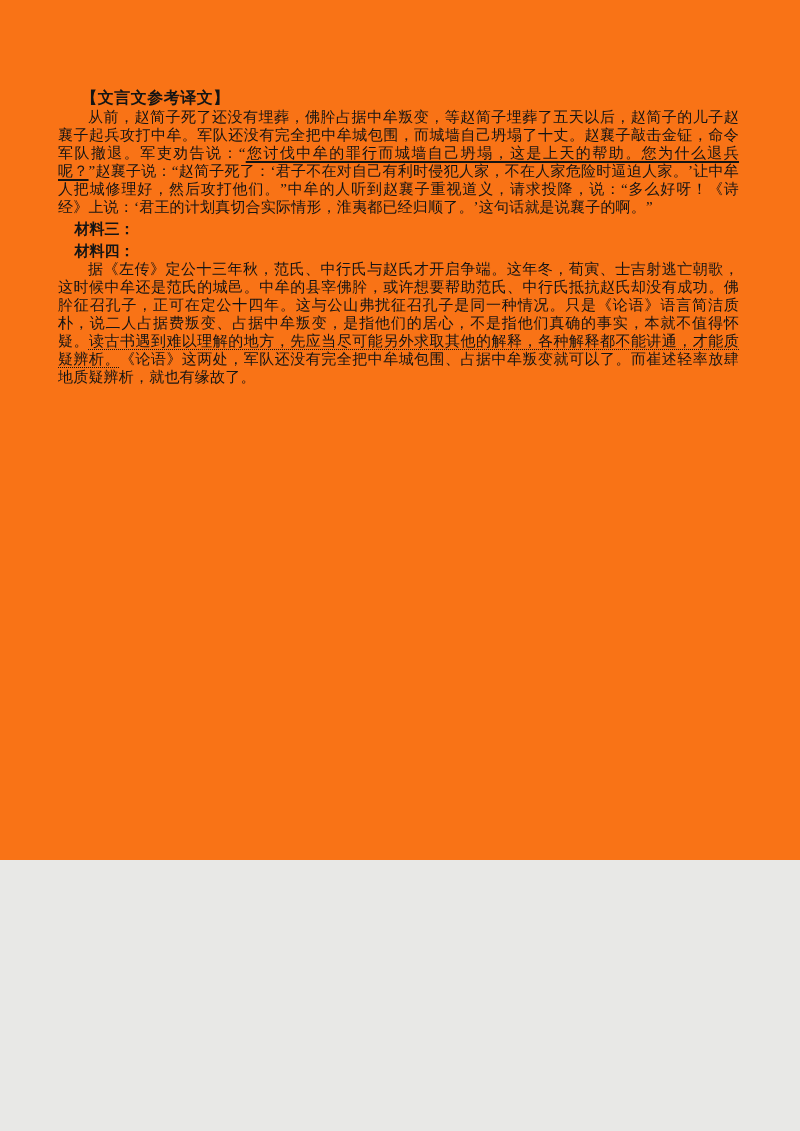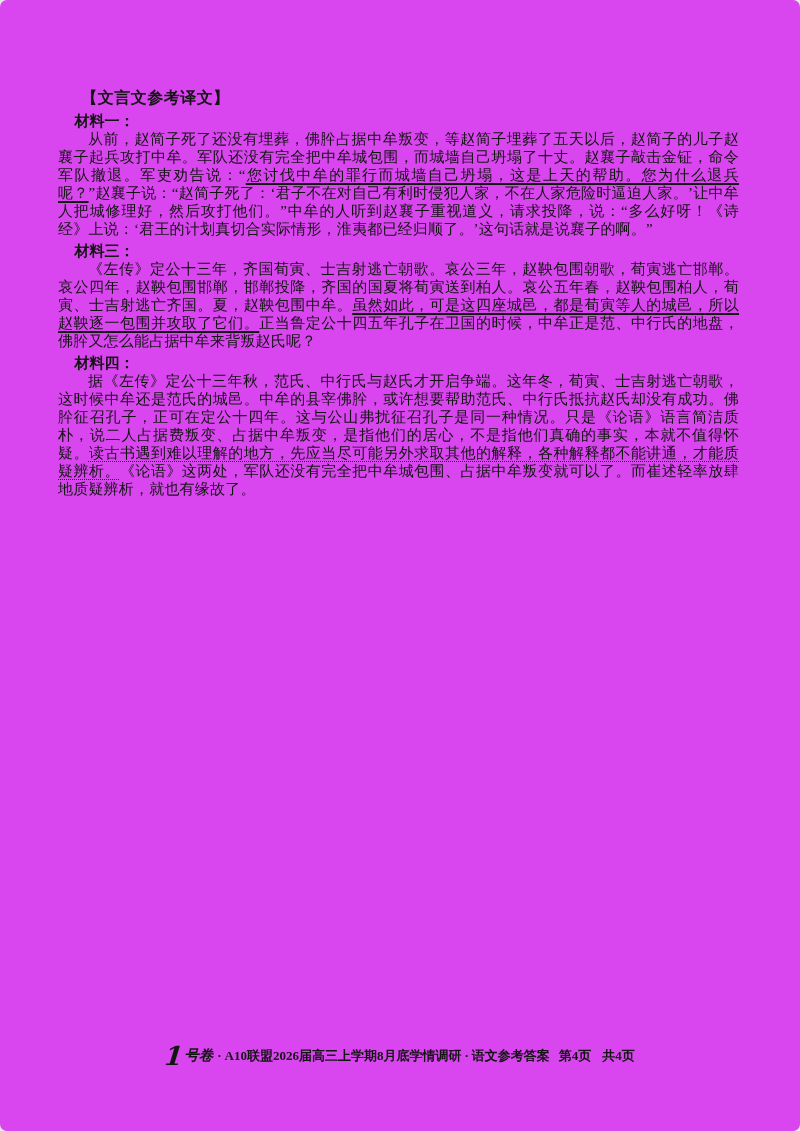--- a/index.html
+++ b/index.html
@@ -1,26 +1,25 @@
 <!DOCTYPE html>
 <html><head>
 <meta charset="utf-8">
 <style>
   html, body { margin: 0; padding: 0; background: #e8e8e6; }
   .page {
     width: 800px;
-    height: 1131px;
+    height: 860px;
     margin: 0 auto;
-    background: #d946ef;
+    background: #f97316;
     position: relative;
     color: #141414;
     font-family: "Liberation Serif", "DejaVu Serif", serif;
     overflow: hidden;
     box-sizing: border-box;
-    border-radius: 7px;
   }
   .content {
     position: absolute;
     left: 58px;
     top: 88px;
     width: 681px;
   }
   .doc-title {
     font-family: "Liberation Sans", "DejaVu Sans", sans-serif;
     font-weight: bold;
@@ -89,24 +88,22 @@
   .footer-page { margin-left: 9px; }
   .footer-total { margin-left: 11px; }
 </style>
 </head>
 <body>
 
 <div class="page">
   <div class="content">
     <div class="doc-title">【文言文参考译文】</div>
     <div id="sections">
-        <div class="sec-heading">材料一：</div>
         <p class="para"><span class="seg">从前，赵简子死了还没有埋葬，佛肸占据中牟叛变，等赵简子埋葬了五天以后，赵简子的儿子赵襄子起兵攻打中牟。军队还没有完全把中牟城包围，而城墙自己坍塌了十丈。赵襄子敲击金钲，命令军队撤退。军吏劝告说：“</span><span class="seg u-solid">您讨伐中牟的罪行而城墙自己坍塌，这是上天的帮助。您为什么退兵呢？</span><span class="seg">”赵襄子说：“赵简子死了：‘君子不在对自己有利时侵犯人家，不在人家危险时逼迫人家。’让中牟人把城修理好，然后攻打他们。”中牟的人听到赵襄子重视道义，请求投降，说：“多么好呀！《诗经》上说：‘君王的计划真切合实际情形，淮夷都已经归顺了。’这句话就是说襄子的啊。”</span></p>
         <div class="sec-heading">材料三：</div>
-        <p class="para"><span class="seg">《左传》定公十三年，齐国荀寅、士吉射逃亡朝歌。哀公三年，赵鞅包围朝歌，荀寅逃亡邯郸。哀公四年，赵鞅包围邯郸，邯郸投降，齐国的国夏将荀寅送到柏人。哀公五年春，赵鞅包围柏人，荀寅、士吉射逃亡齐国。夏，赵鞅包围中牟。</span><span class="seg u-solid">虽然如此，可是这四座城邑，都是荀寅等人的城邑，所以赵鞅逐一包围并攻取了它们。</span><span class="seg">正当鲁定公十四五年孔子在卫国的时候，中牟正是范、中行氏的地盘，佛肸又怎么能占据中牟来背叛赵氏呢？</span></p>
         <div class="sec-heading">材料四：</div>
         <p class="para"><span class="seg">据《左传》定公十三年秋，范氏、中行氏与赵氏才开启争端。这年冬，荀寅、士吉射逃亡朝歌，这时候中牟还是范氏的城邑。中牟的县宰佛肸，或许想要帮助范氏、中行氏抵抗赵氏却没有成功。佛肸征召孔子，正可在定公十四年。这与公山弗扰征召孔子是同一种情况。只是《论语》语言简洁质朴，说二人占据费叛变、占据中牟叛变，是指他们的居心，不是指他们真确的事实，本就不值得怀疑。</span><span class="seg u-dotted">读古书遇到难以理解的地方，先应当尽可能另外求取其他的解释，各种解释都不能讲通，才能质疑辨析。</span><span class="seg">《论语》这两处，军队还没有完全把中牟城包围、占据中牟叛变就可以了。而崔述轻率放肆地质疑辨析，就也有缘故了。</span></p>
       </div>
   </div>
 
   <div class="footer">
     <span class="logo-num">1</span><span class="logo-txt">号卷</span><span class="footer-sep">·</span><span>A10联盟2026届高三上学期8月底学情调研</span><span class="footer-sep">·</span><span>语文参考答案</span><span class="footer-page">第4页</span><span class="footer-total">共4页</span>
   </div>
 </div>
 

